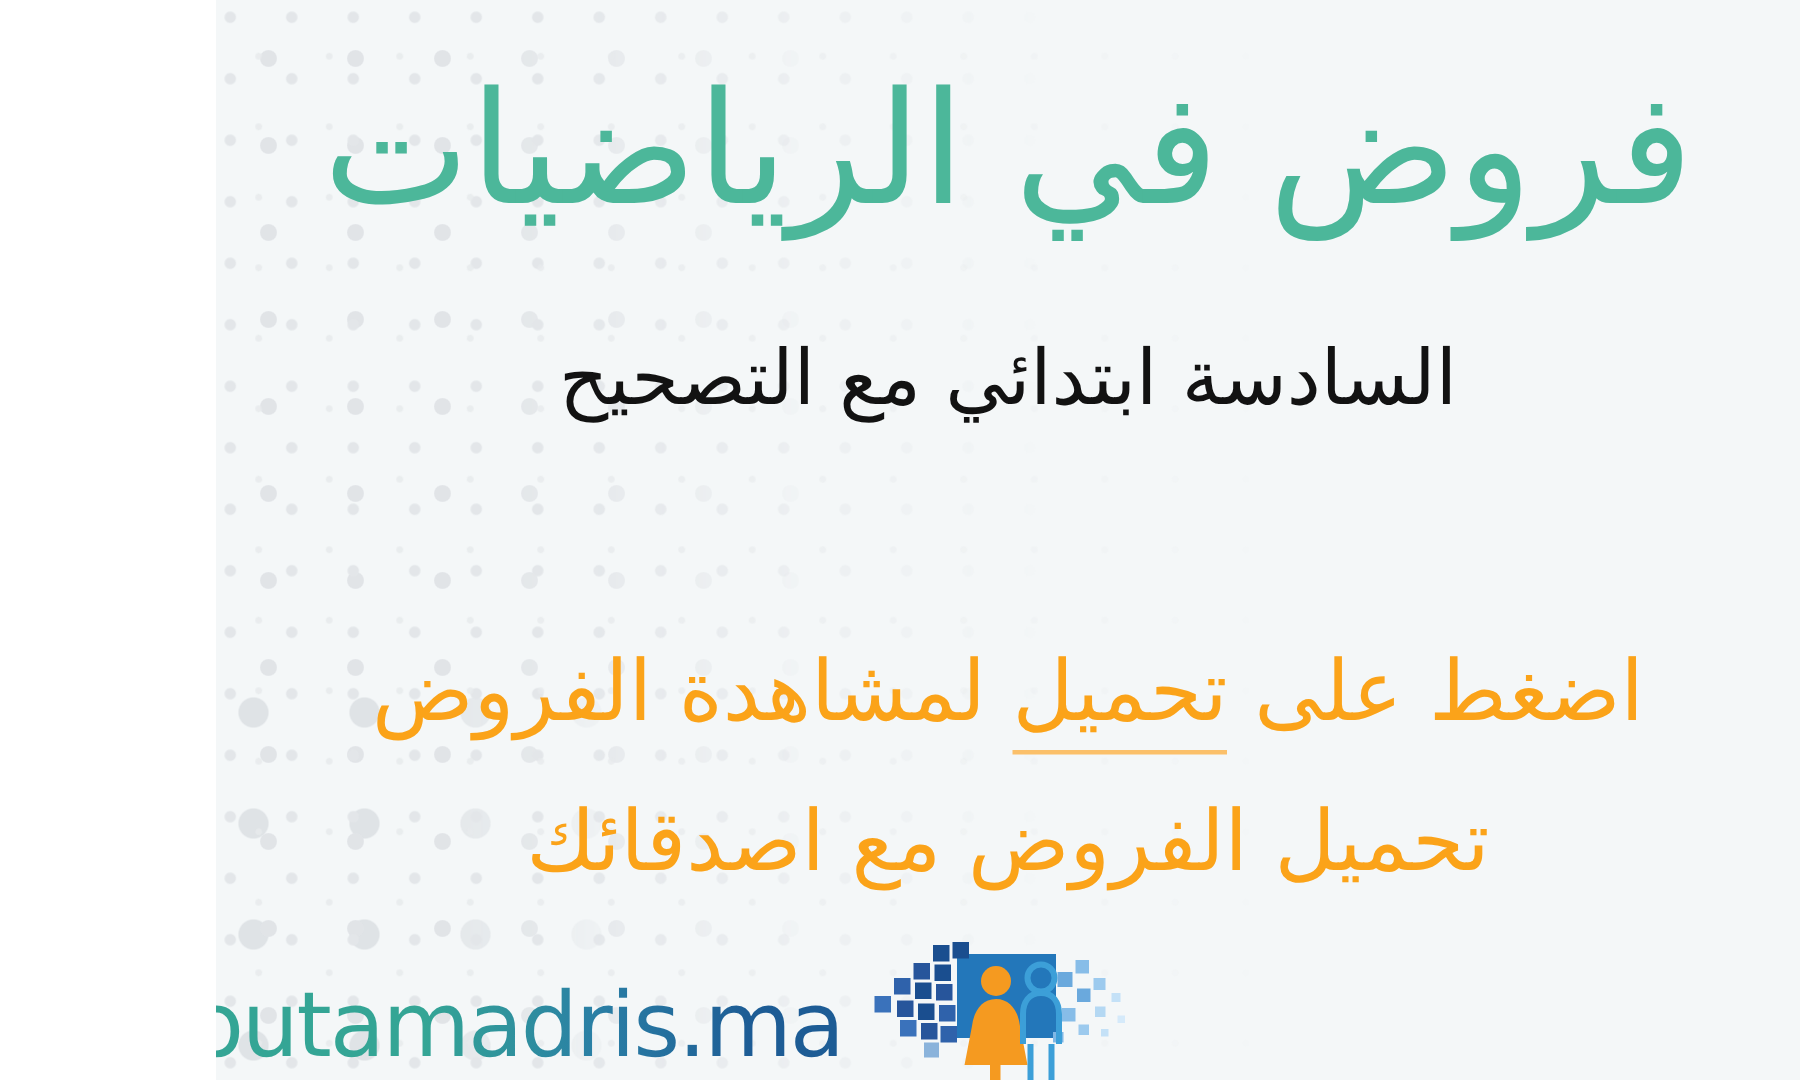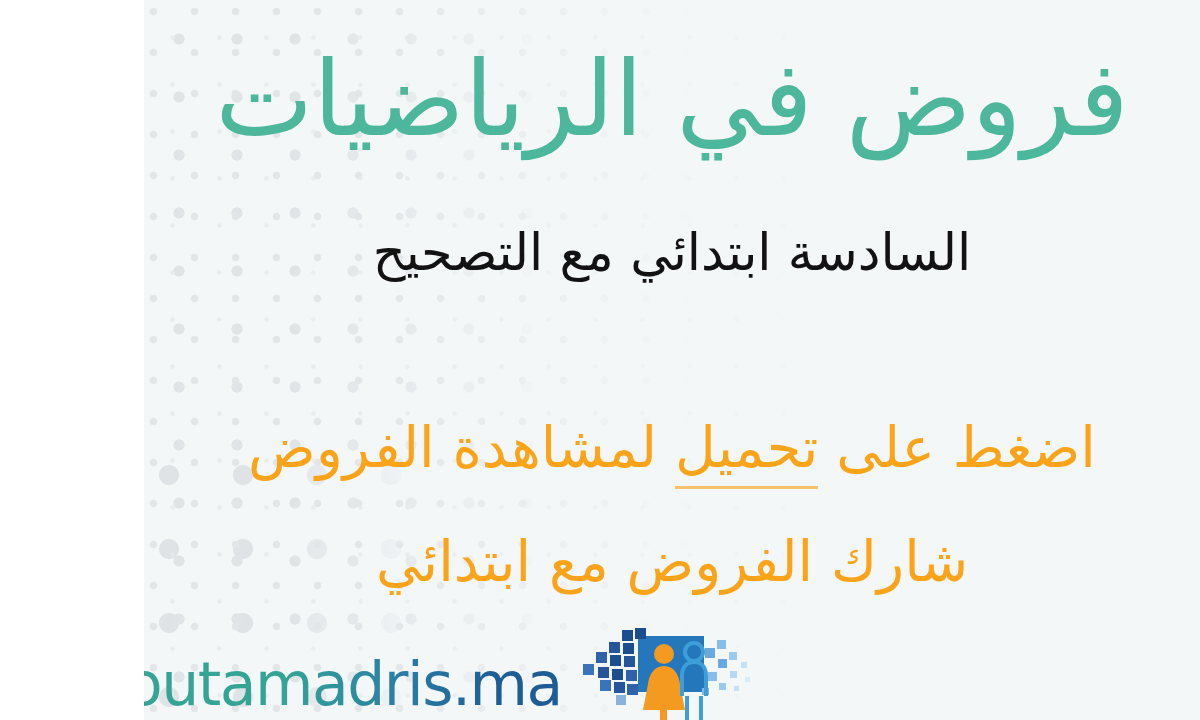--- a/index.html
+++ b/index.html
@@ -115,21 +115,21 @@
     position: absolute;
     right: 0;
     left: 0;
     color: #fba319;
     font-size: 56px;
     line-height: 1.2;
     font-weight: 400;
     white-space: nowrap;
   }
 
-  .cta-line.first { top: 414px; }
+  .cta-line.first { top: 428px; }
   .cta-line.second { top: 528px; }
 
   .cta-link {
     color: #fba319;
     text-decoration: none;
     border-bottom: 3px solid #fbc06a;
     padding-bottom: 6px;
     cursor: pointer;
   }
 
@@ -177,21 +177,21 @@
   </div>
 
   <div class="content">
 
     <div class="headline">فروض في الرياضيات</div>
 
     <div class="subheadline">السادسة  ابتدائي مع التصحيح</div>
 
     <div class="cta-line first"><span>اضغط على </span><a href="#" class="cta-link">تحميل</a><span> لمشاهدة الفروض</span></div>
 
-    <div class="cta-line second">شارك الفروض مع ابتدائي</div>
+    <div class="cta-line second">تحميل الفروض مع اصدقائك</div>
 
   </div>
 
   <div class="logo">
 
     <span class="logo-wordmark">outamadris.ma</span>
 
     <svg class="logo-mark" viewBox="0 0 190 96">
 
       <rect x="72" y="10" width="66" height="56" fill="#1f6fb2"></rect>

